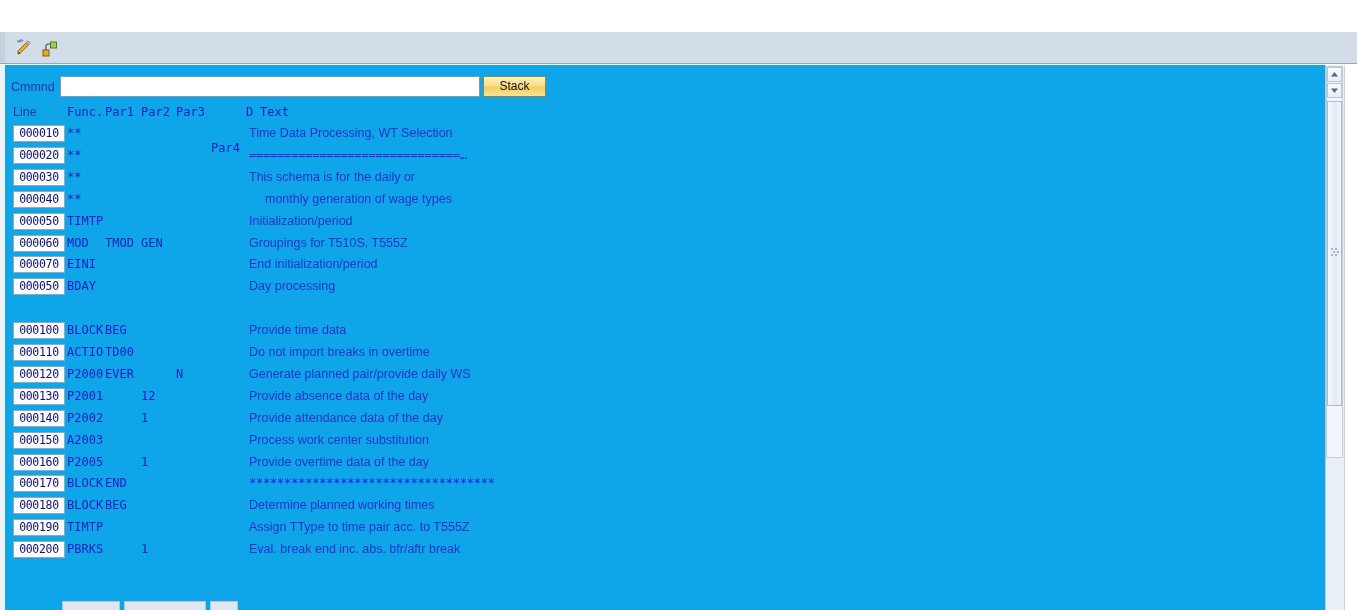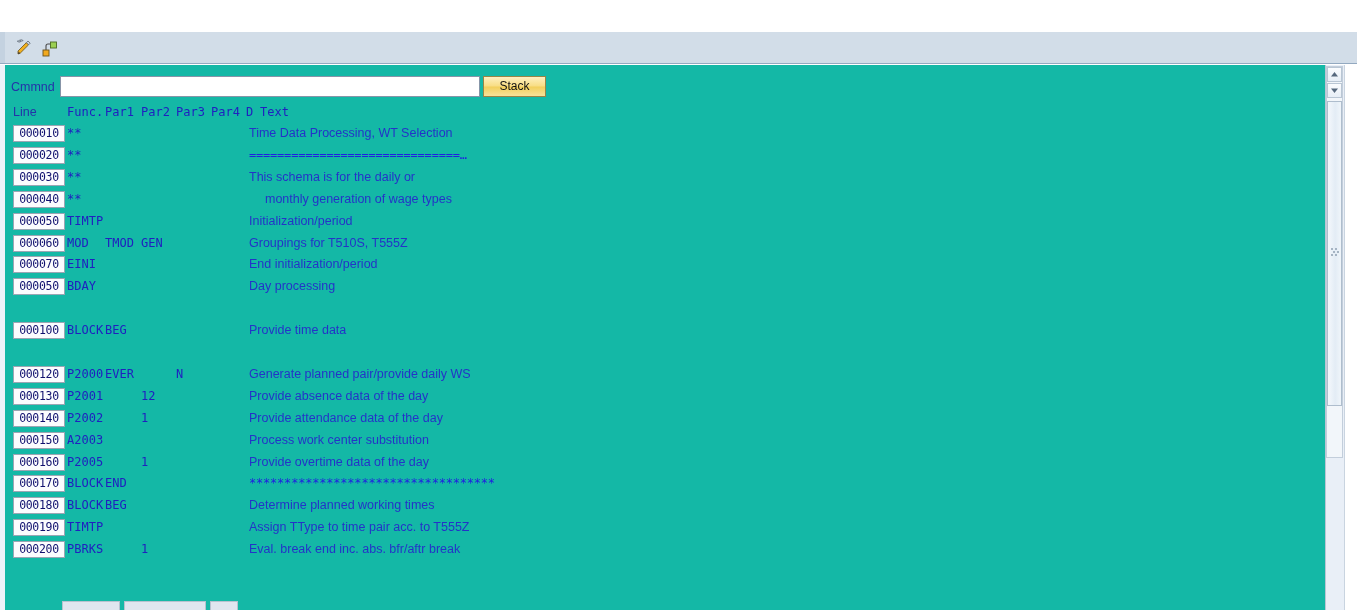--- a/index.html
+++ b/index.html
@@ -66,21 +66,21 @@
     overflow:hidden;
   }
   .content:before{
     content:"";position:absolute;left:0;top:0;width:5px;height:100%;
     background:#eef3f9;border-right:1px solid #dde5ee;
   }
 
   
   .page{
     position:absolute;left:5px;top:0;width:1320px;height:545px;
-    background:#14b8a6;
+    background:#0ea5e9;
   }
 
   
   .cmd-row{
     position:absolute;left:0;top:11px;width:1320px;height:26px;
   }
   .cmd-label{
     position:absolute;left:6px;top:4px;
     font-size:12.5px;color:#2433a8;
     font-family:"Liberation Sans", sans-serif;
@@ -249,21 +249,21 @@
         <input class="cmd-input" type="text" value="" style="">
         <div class="stack-btn">Stack</div>
       </div>
 
       <div class="col-head">
         <div class="ch sans" style="left:8px;">Line</div>
         <div class="ch" style="left:62px;">Func.</div>
         <div class="ch" style="left:100px;">Par1</div>
         <div class="ch" style="left:136px;">Par2</div>
         <div class="ch" style="left:171px;">Par3</div>
-        <div class="ch" style="left:206px;">Par4</div>
+        <div class="ch" style="left:206px;margin-top:36px;">Par4</div>
         <div class="ch" style="left:241px;">D</div>
         <div class="ch" style="left:255px;">Text</div>
       </div>
 
       <div class="rows" id="rows">
           <div class="row" style="top: 0px;">
             <div class="lineno">000010</div>
             <div class="cell c-func">**</div>
             <div class="c-text" style="position: absolute;">Time Data Processing, WT Selection</div>
           </div>
@@ -302,20 +302,26 @@
           <div class="row" style="top: 153.3px;">
             <div class="lineno">000050</div>
             <div class="cell c-func">BDAY</div>
             <div class="c-text" style="position: absolute;">Day processing</div>
           </div>
           <div class="row" style="top: 197.1px;">
             <div class="lineno">000100</div>
             <div class="cell c-func">BLOCK</div>
             <div class="cell c-p1">BEG</div>
             <div class="c-text" style="position: absolute;">Provide time data</div>
+          </div>
+          <div class="row" style="top: 219px;">
+            <div class="lineno">000110</div>
+            <div class="cell c-func">ACTIO</div>
+            <div class="cell c-p1">TD00</div>
+            <div class="c-text" style="position: absolute;">Do not import breaks in overtime</div>
           </div>
           <div class="row" style="top: 240.9px;">
             <div class="lineno">000120</div>
             <div class="cell c-func">P2000</div>
             <div class="cell c-p1">EVER</div>
             <div class="cell c-p3">N</div>
             <div class="c-text" style="position: absolute;">Generate planned pair/provide daily WS</div>
           </div>
           <div class="row" style="top: 262.8px;">
             <div class="lineno">000130</div>

